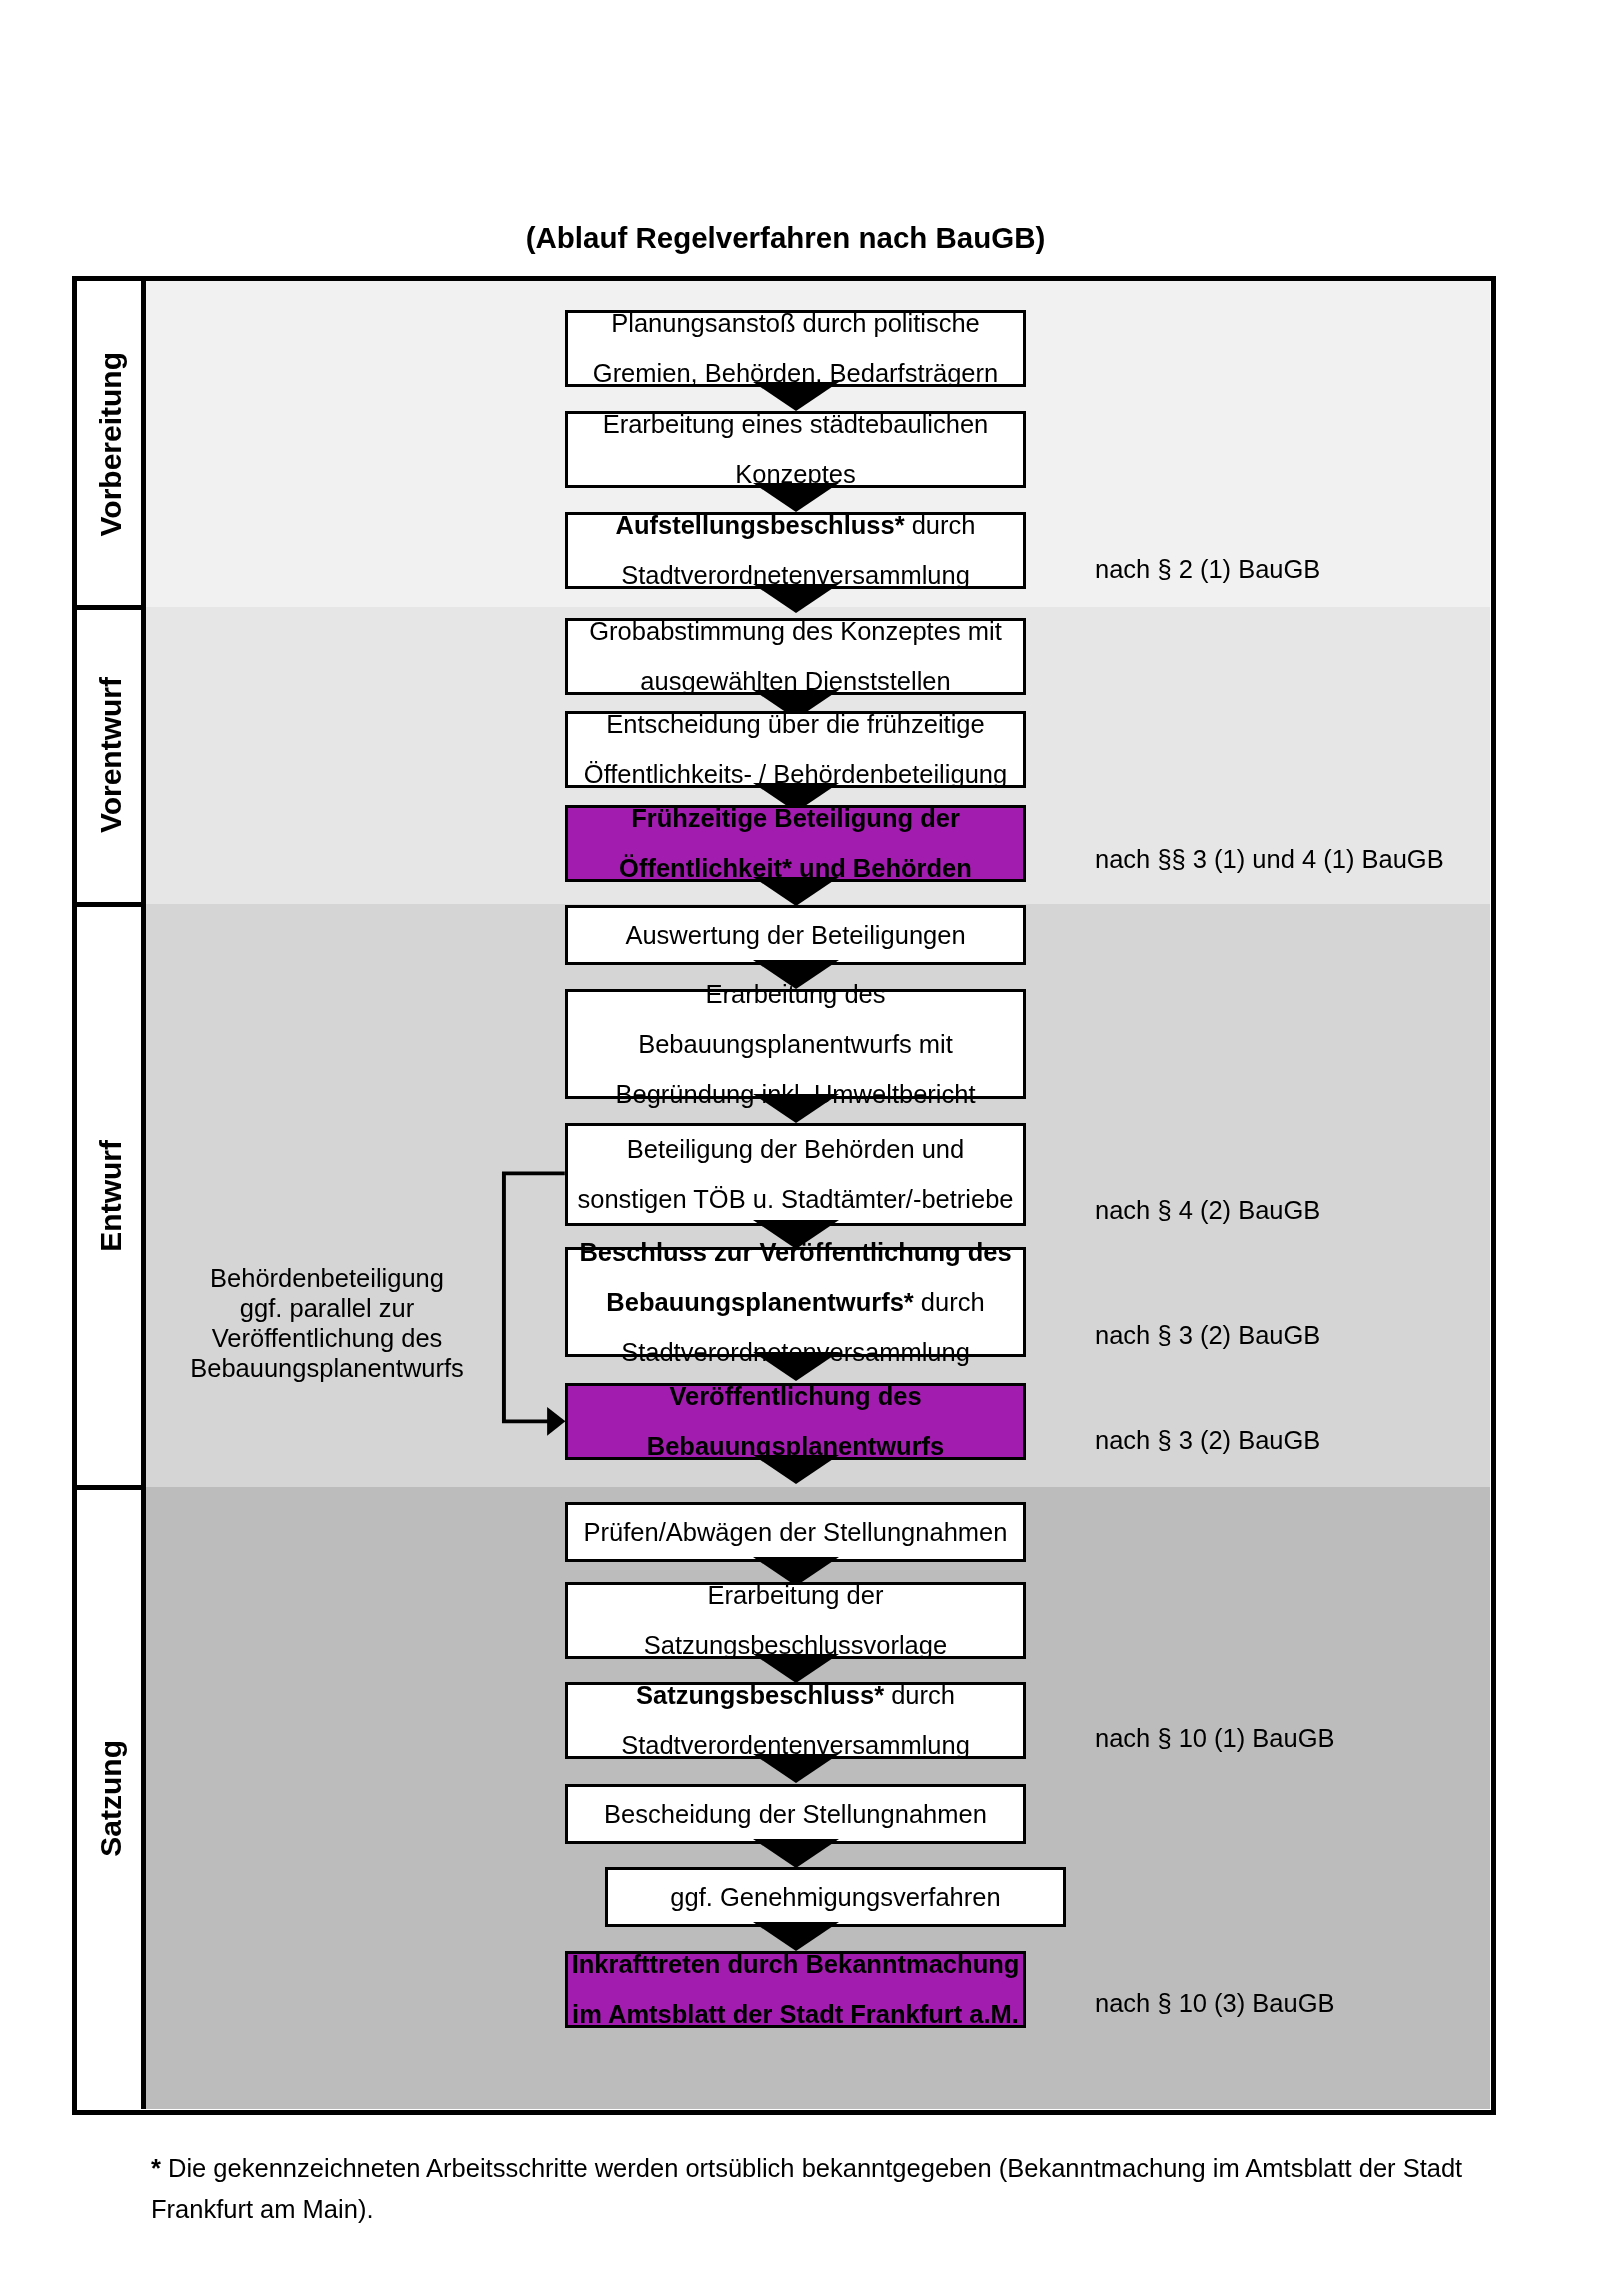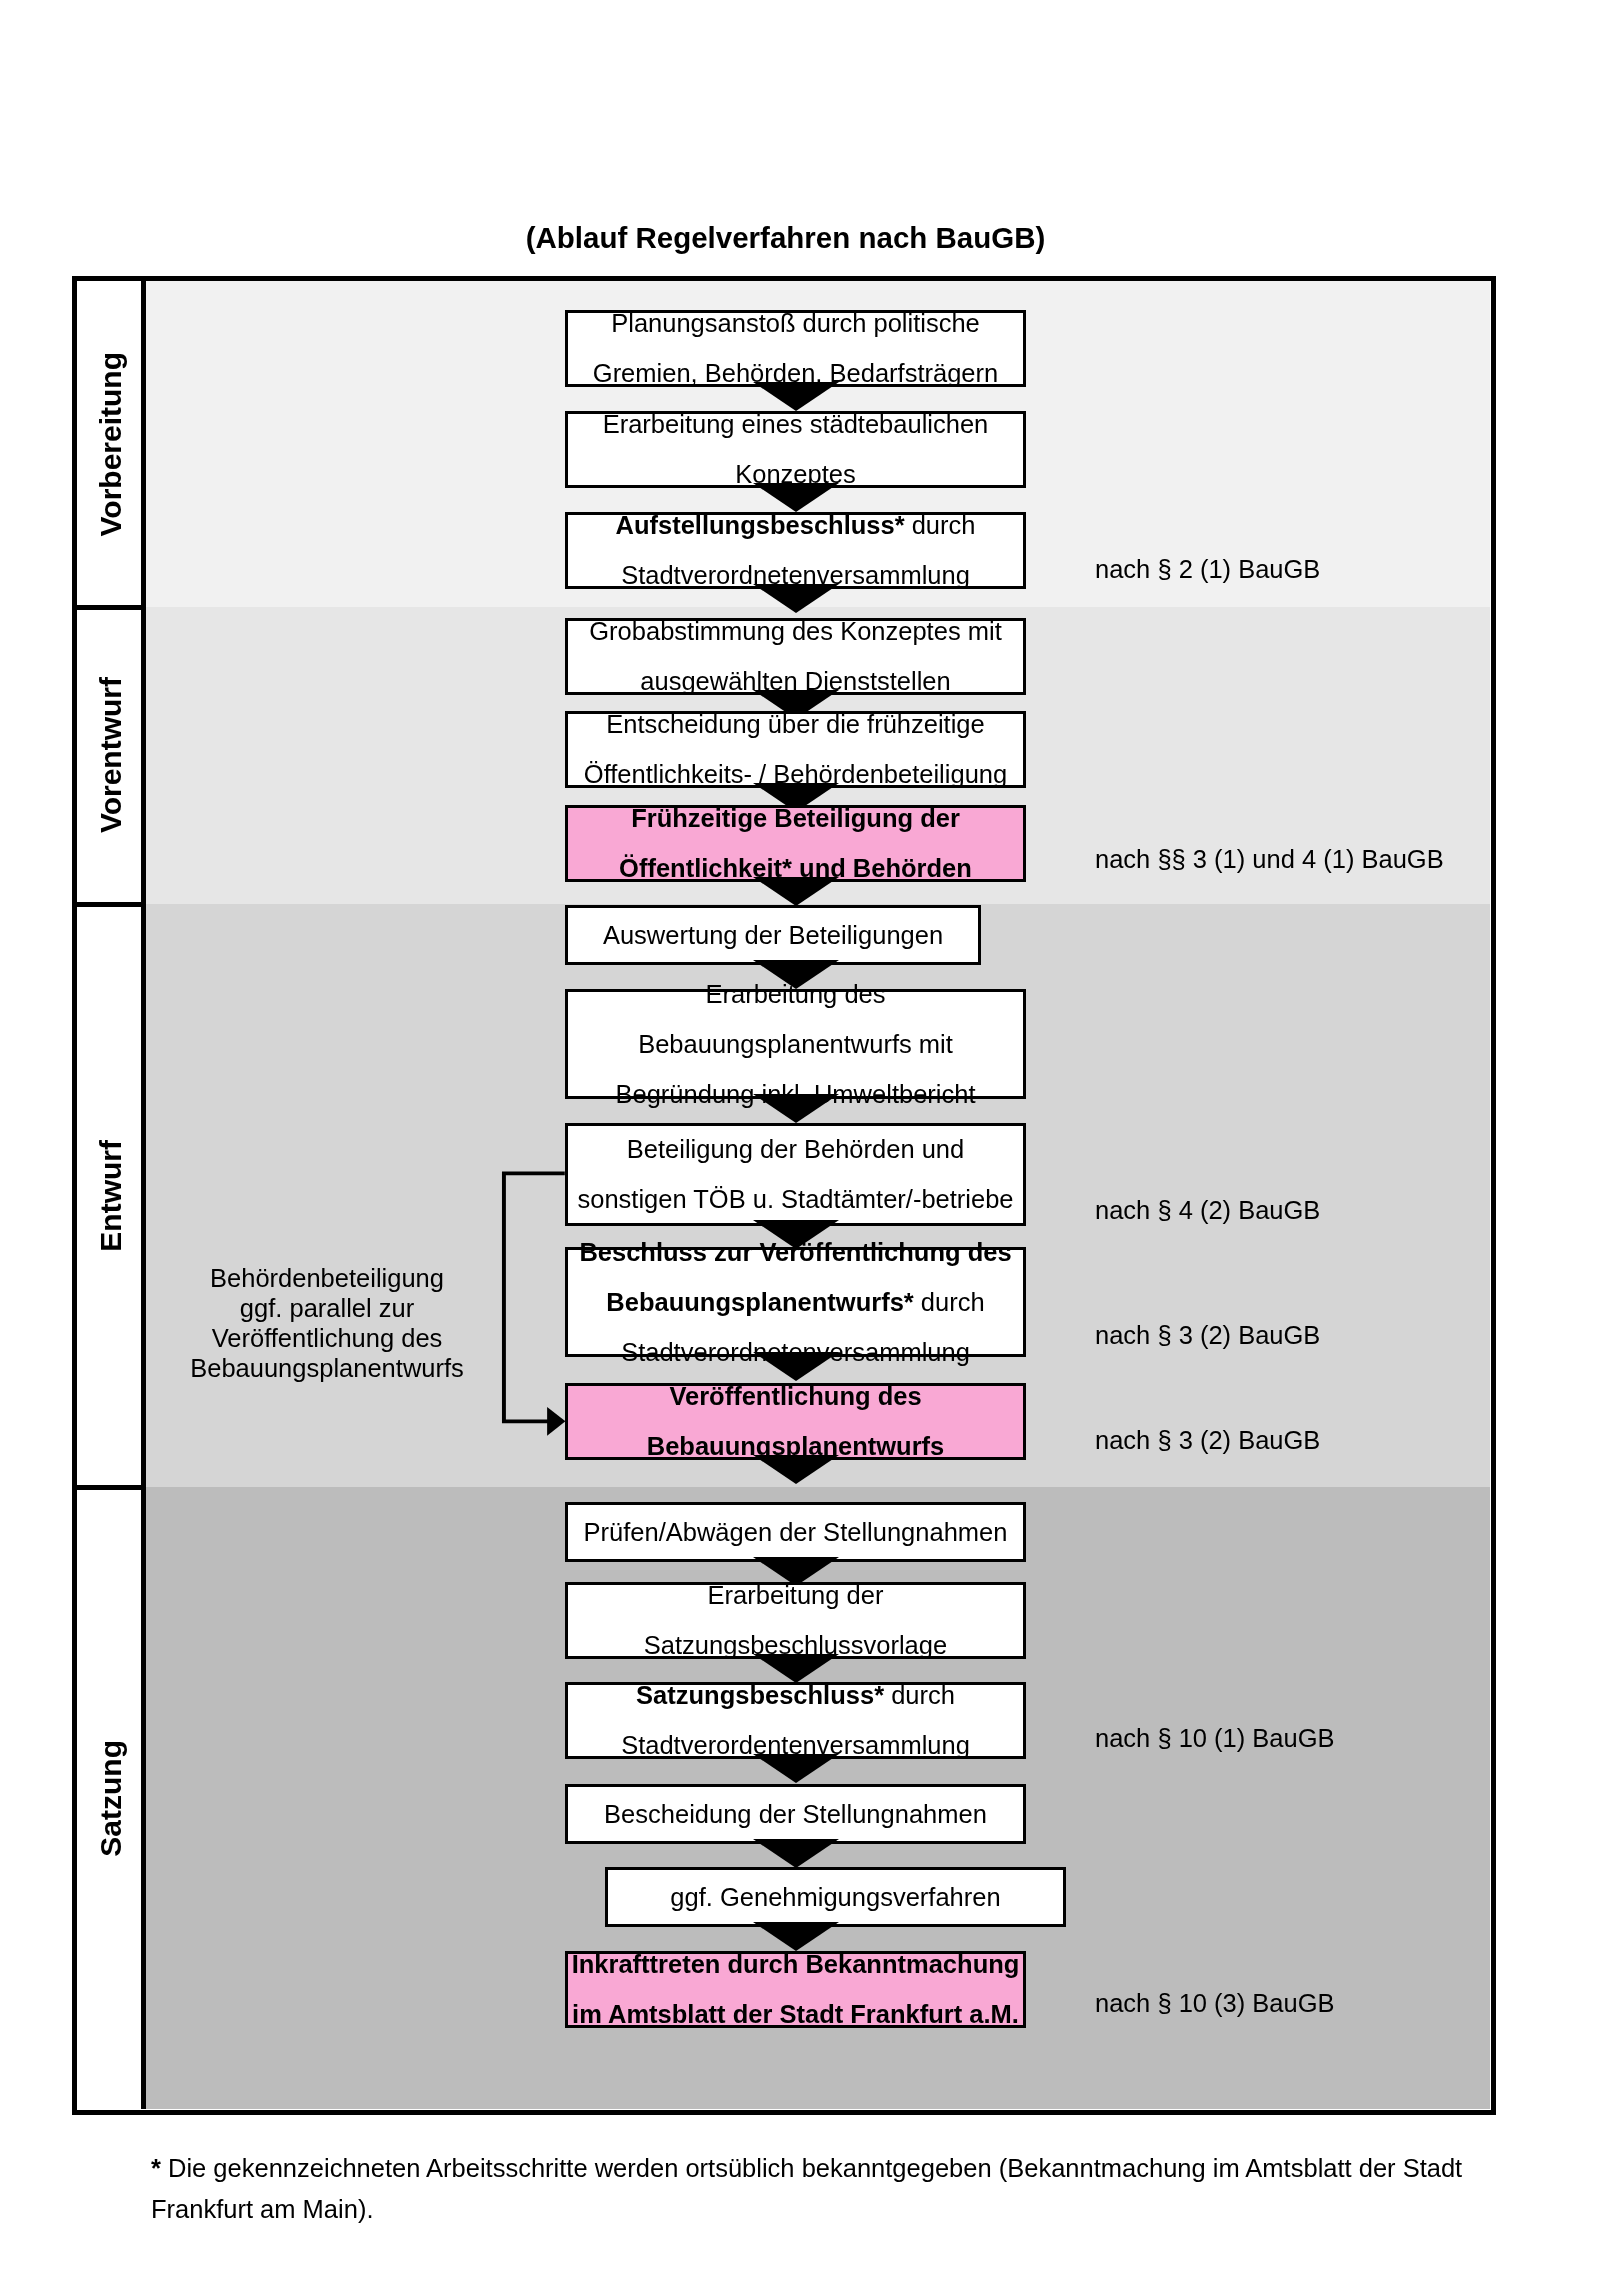--- a/index.html
+++ b/index.html
@@ -26,21 +26,21 @@
   .row-sep{position:absolute;left:77px;width:68px;height:4.6px;background:#000;}
   .frame-border{
     position:absolute;left:72px;top:276px;width:1424px;height:1839px;
     border:5.2px solid #000;box-sizing:border-box;pointer-events:none;
   }
   .fbox{
     position:absolute;box-sizing:border-box;border:3.9px solid #000;background:#fff;
     display:flex;flex-direction:column;justify-content:center;align-items:center;
     text-align:center;font-size:25.5px;line-height:31px;gap:19px;
   }
-  .fbox.hl{background:#f9a8d4;font-weight:bold;}
+  .fbox.hl{background:#a21caf;font-weight:bold;}
   .fbox .b{font-weight:bold;}
   .fline{white-space:pre-wrap;}
   .arrow{
     position:absolute;width:0;height:0;
     border-left-style:solid;border-right-style:solid;border-top-style:solid;
     border-left-color:transparent;border-right-color:transparent;border-top-color:#000;
   }
   .ref{
     position:absolute;transform:translateY(-50%);font-size:25.5px;white-space:nowrap;
   }
@@ -114,21 +114,21 @@
       <div class="fbox" style="left: 565px; top: 711px; width: 461px; height: 77px;">
         <div class="fline"><span>Entscheidung über die frühzeitige</span></div>
         <div class="fline"><span>Öffentlichkeits- / Behördenbeteiligung</span></div>
       </div>
       <div class="arrow" style="left: 753px; top: 783px; border-left-width: 43px; border-right-width: 43px; border-top-width: 29px;"></div>
       <div class="fbox hl" style="left: 565px; top: 805px; width: 461px; height: 77px;">
         <div class="fline"><span class="b">Frühzeitige Beteiligung der</span></div>
         <div class="fline"><span class="b">Öffentlichkeit* und Behörden</span></div>
       </div>
       <div class="arrow" style="left: 753px; top: 877px; border-left-width: 43px; border-right-width: 43px; border-top-width: 29px;"></div>
-      <div class="fbox" style="left: 565px; top: 905px; width: 416px; height: 60px;">
+      <div class="fbox" style="left: 565px; top: 905px; width: 461px; height: 60px;">
         <div class="fline"><span>Auswertung der Beteiligungen</span></div>
       </div>
       <div class="arrow" style="left: 753px; top: 960px; border-left-width: 43px; border-right-width: 43px; border-top-width: 29px;"></div>
       <div class="fbox" style="left: 565px; top: 989px; width: 461px; height: 110px;">
         <div class="fline"><span>Erarbeitung des</span></div>
         <div class="fline"><span>Bebauungsplanentwurfs mit</span></div>
         <div class="fline"><span>Begründung inkl. Umweltbericht</span></div>
       </div>
       <div class="arrow" style="left: 753px; top: 1094px; border-left-width: 43px; border-right-width: 43px; border-top-width: 29px;"></div>
       <div class="fbox" style="left: 565px; top: 1123px; width: 461px; height: 103px;">

